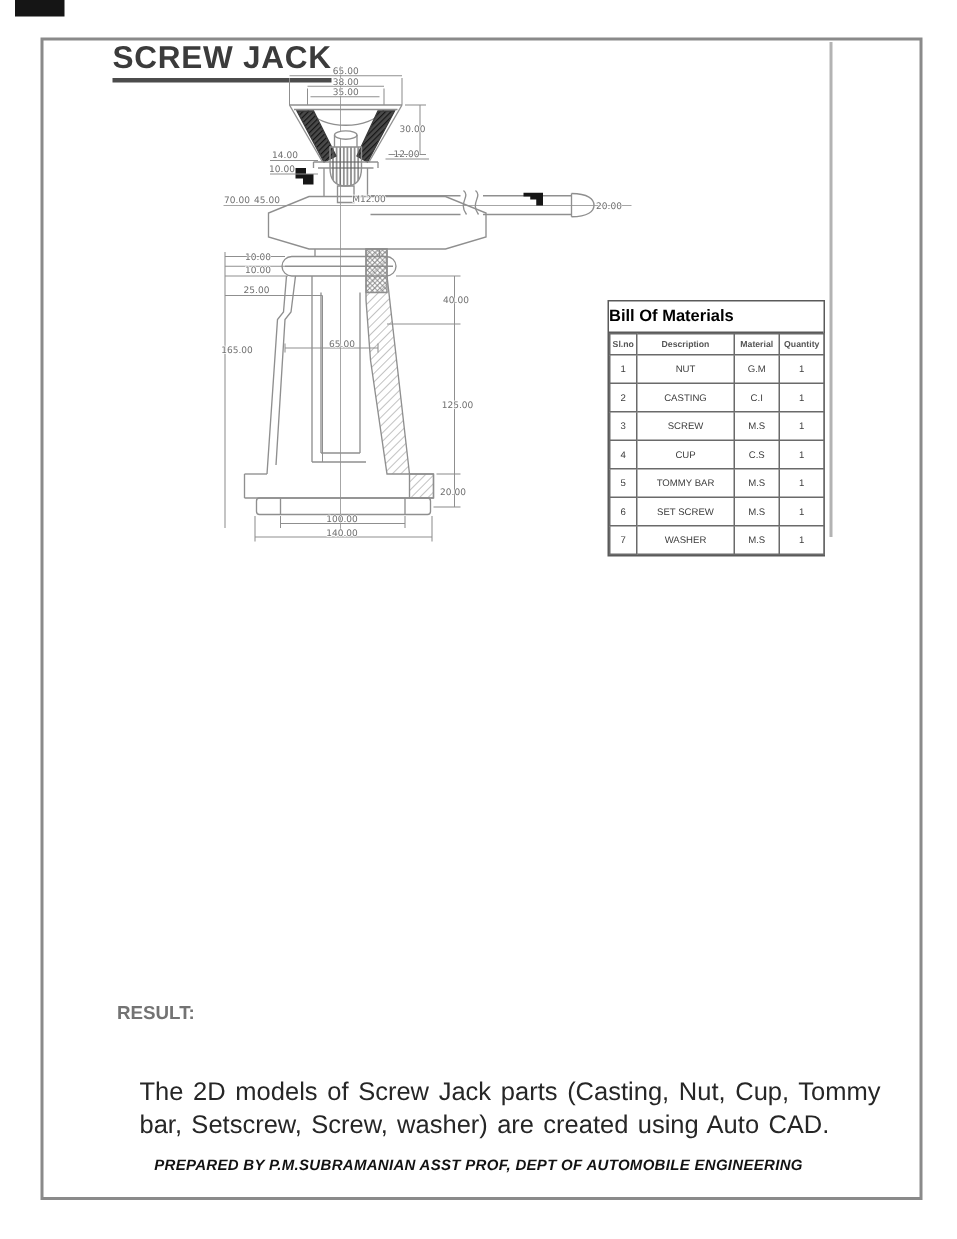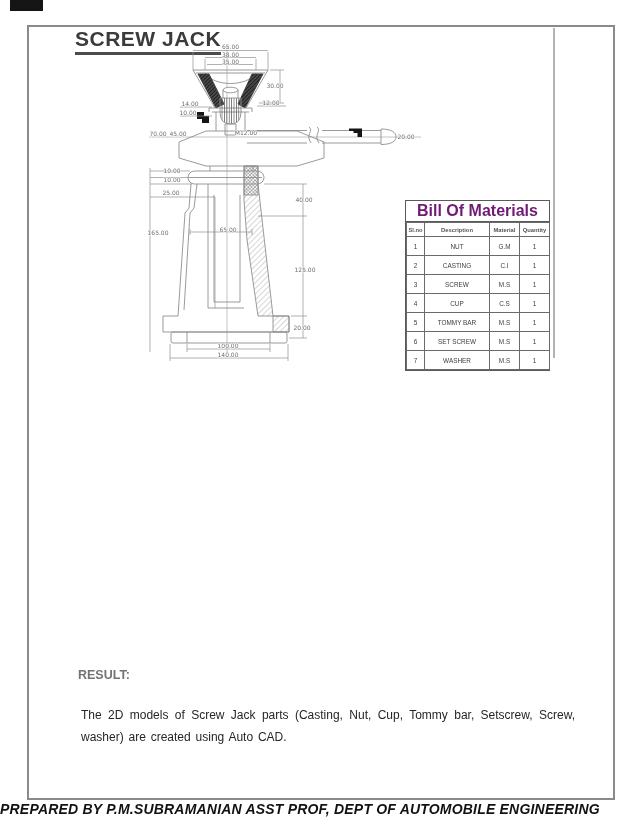--- a/index.html
+++ b/index.html
@@ -9,31 +9,31 @@
   .frame{position:absolute;left:27px;top:25px;width:584px;height:771px;border:2px solid #8a8a8a;}
   .inner-divider{position:absolute;left:553px;top:28px;width:2px;height:330px;background:#b3b3b3;}
   .title{position:absolute;left:75px;top:27px;margin:0;font-size:21px;font-weight:bold;
          letter-spacing:.5px;color:#3b3b3b;border-bottom:3px solid #4c4c4c;padding-bottom:1px;}
   .drawing-svg{position:absolute;left:144px;top:42px;width:282px;height:322px;}
   .drawing-svg *{vector-effect:non-scaling-stroke;}
   .drawing-svg text{font-family:"DejaVu Sans",sans-serif;font-size:6px;fill:#6f6f6f;
         text-anchor:middle;paint-order:stroke;stroke:#ffffff;stroke-width:.9px;font-weight:400;}
   
   .bom{position:absolute;left:405px;top:200px;width:143px;border:1.5px solid #5a5a5a;background:#fff;}
-  .bom-title{height:20px;line-height:20px;text-align:center;font-size:16px;font-weight:600;
-        color:#701a75;border-bottom:1px solid #5a5a5a;}
+  .bom-title{height:20px;line-height:20px;font-size:11px;font-weight:600;
+        color:#000000;border-bottom:1px solid #5a5a5a;}
   .bom table{border-collapse:collapse;width:100%;table-layout:fixed;}
   .bom th,.bom td{border:1px solid #6a6a6a;text-align:center;overflow:hidden;white-space:nowrap;}
   .bom th{font-size:5.8px;font-weight:600;color:#555;height:11px;}
   .bom td{font-size:6.4px;color:#3d3d3d;height:16px;}
   .bom col.c0{width:18px;}.bom col.c1{width:65px;}.bom col.c2{width:30px;}.bom col.c3{width:30px;}
   .result-heading{position:absolute;left:78px;top:668px;font-size:12.5px;font-weight:bold;color:#737373;}
-  .result-text{position:absolute;left:75px;top:699px;width:494px;margin:6px;font-size:12px;
+  .result-text{position:absolute;left:75px;top:699px;width:494px;margin:18px;font-size:17px;
         line-height:21.5px;color:#262626;text-align:justify;word-spacing:1.5px;}
-  .footer{position:absolute;left:0;top:801px;width:100%;font-size:14px;
+  .footer{position:absolute;left:0;top:772px;width:100%;text-align:center;font-size:10px;
         font-weight:bold;font-style:italic;color:#121212;letter-spacing:.2px;}
 </style>
 </head>
 <body>
 
 <div class="page">
 
   <div class="corner-bar"></div>
   <div class="frame"></div>
   <div class="inner-divider"></div>

